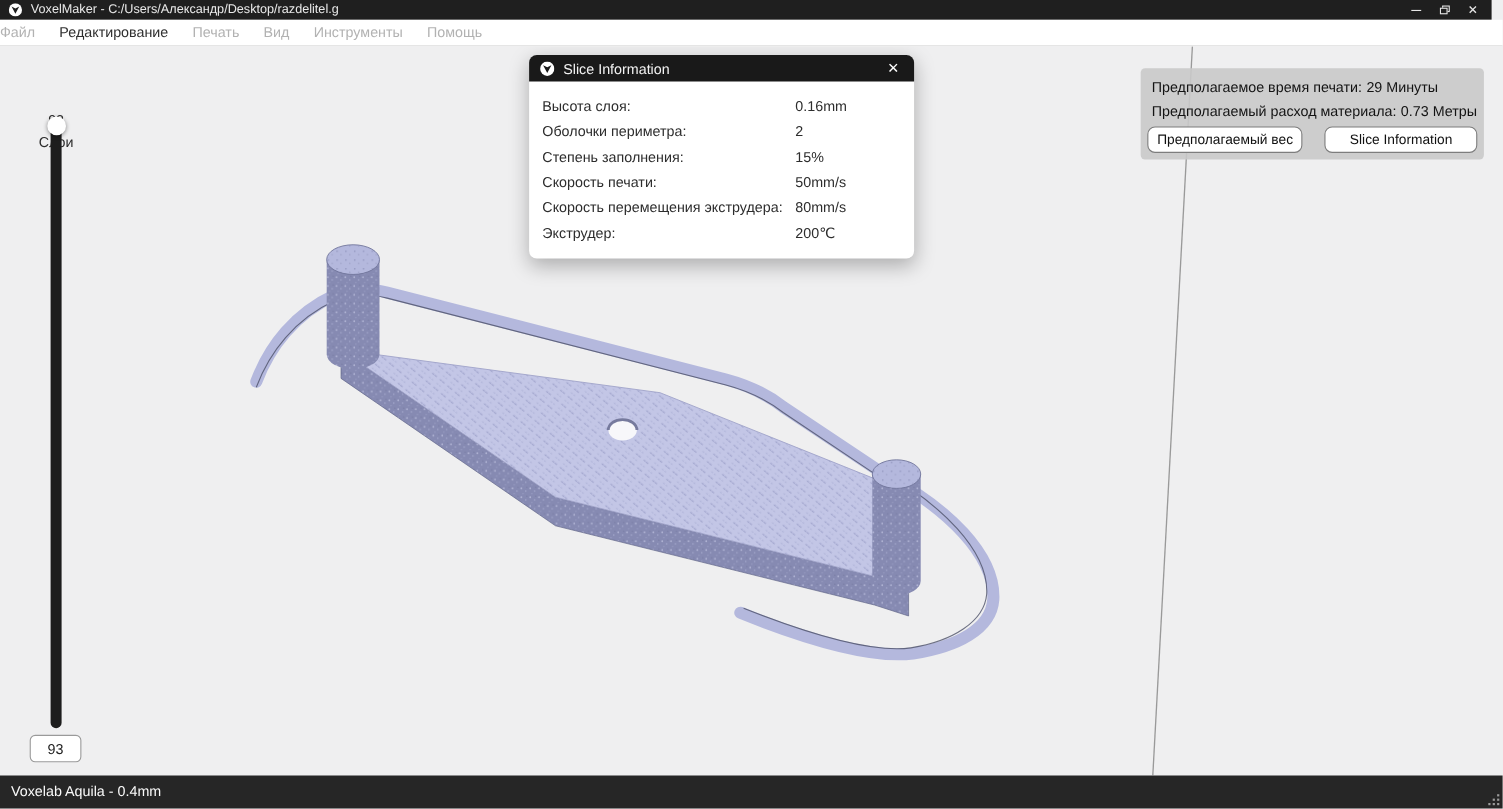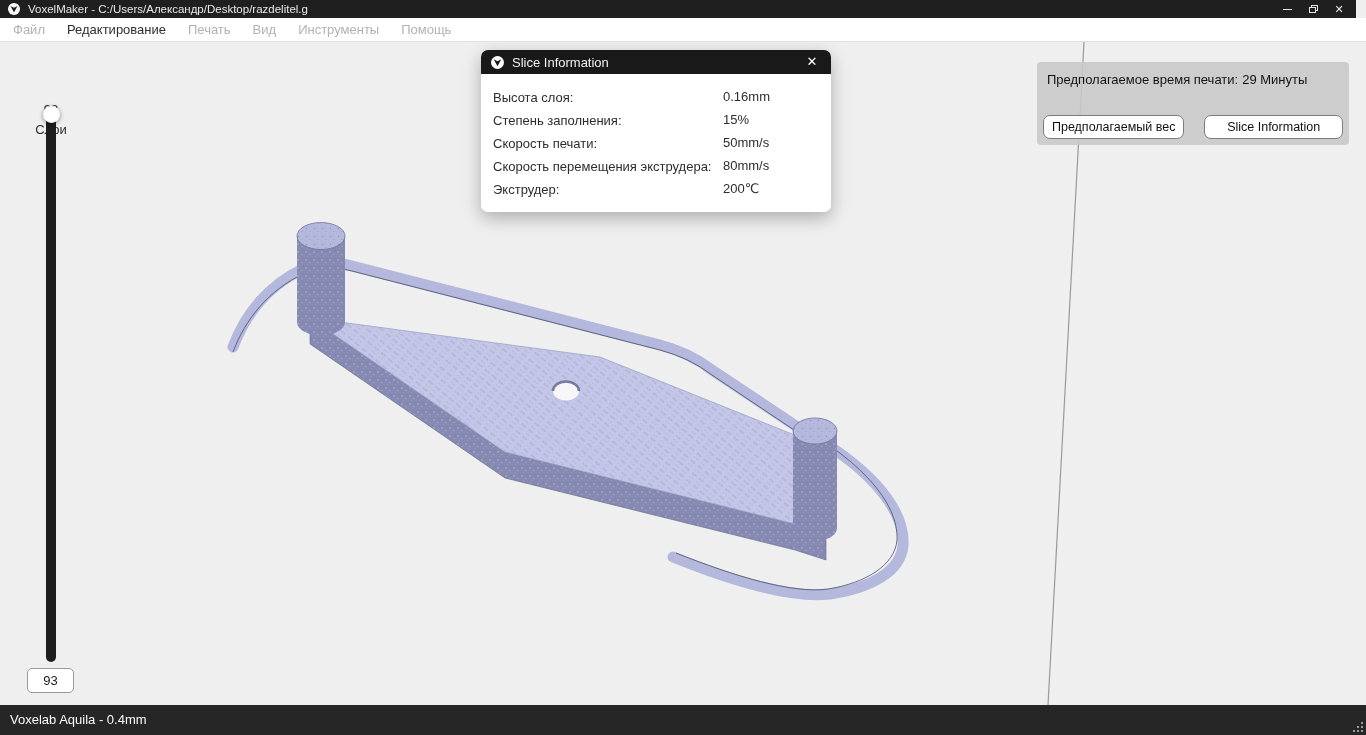--- a/index.html
+++ b/index.html
@@ -15,21 +15,21 @@
   .winbtn { width:26px; height:18px; display:flex; align-items:center; justify-content:center;
     color:#e6e6e6; font-size:11px; cursor:default; }
   .minbar { width:9px; height:1px; background:#e6e6e6; }
   .restore-shape { position:relative; width:9px; height:8px; }
   .restore-shape .b { position:absolute; width:7px; height:6px; border:1px solid #e6e6e6; }
   .restore-shape .b1 { right:0; top:0; }
   .restore-shape .b2 { left:0; bottom:0; background:#1f1f1f; }
 
   
   .menubar { position:absolute; left:0; top:18px; width:1366px; height:24px;
-    background:#ffffff; display:flex; align-items:center; gap:22px; padding-left:13px;
+    background:#ffffff; display:flex; align-items:center; gap:22px; padding-left:0;
     border-bottom:1px solid #e3e3e3; z-index:50; }
   .menu-item { font-size:13px; color:#b2b2b2; white-space:nowrap; }
   .menu-item.enabled { color:#2f2f2f; }
 
   
   .viewport { position:absolute; left:0; top:42px; width:1366px; height:663px; background:#efeff0; }
   .scene { position:absolute; left:0; top:0; width:1366px; height:663px; }
 
   
   .layer-value-label { position:absolute; left:51px; top:60px; transform:translateX(-50%);
@@ -181,20 +181,24 @@
       </svg>
       <span class="dialog-title">Slice Information</span>
       <span class="dialog-close">✕</span>
     </div>
     <div class="dialog-body">
       <div class="dialog-row">
         <span class="lbl">Высота слоя:</span>
         <span class="val">0.16mm</span>
       </div>
       <div class="dialog-row">
+        <span class="lbl">Оболочки периметра:</span>
+        <span class="val">2</span>
+      </div>
+      <div class="dialog-row">
         <span class="lbl">Степень заполнения:</span>
         <span class="val">15%</span>
       </div>
       <div class="dialog-row">
         <span class="lbl">Скорость печати:</span>
         <span class="val">50mm/s</span>
       </div>
       <div class="dialog-row">
         <span class="lbl">Скорость перемещения экструдера:</span>
         <span class="val">80mm/s</span>
@@ -202,20 +206,23 @@
       <div class="dialog-row">
         <span class="lbl">Экструдер:</span>
         <span class="val">200℃</span>
       </div>
     </div>
   </div>
 
   <div class="stats-panel">
     <div class="stats-line">
       <span>Предполагаемое время печати:</span><span class="v">29 Минуты</span>
+    </div>
+    <div class="stats-line">
+      <span>Предполагаемый расход материала:</span><span class="v">0.73 Метры</span>
     </div>
     <div class="stats-buttons">
       <button class="stats-btn b1">Предполагаемый вес</button>
       <button class="stats-btn b2">Slice Information</button>
     </div>
   </div>
 
 </div>
 
 <div class="statusbar">

